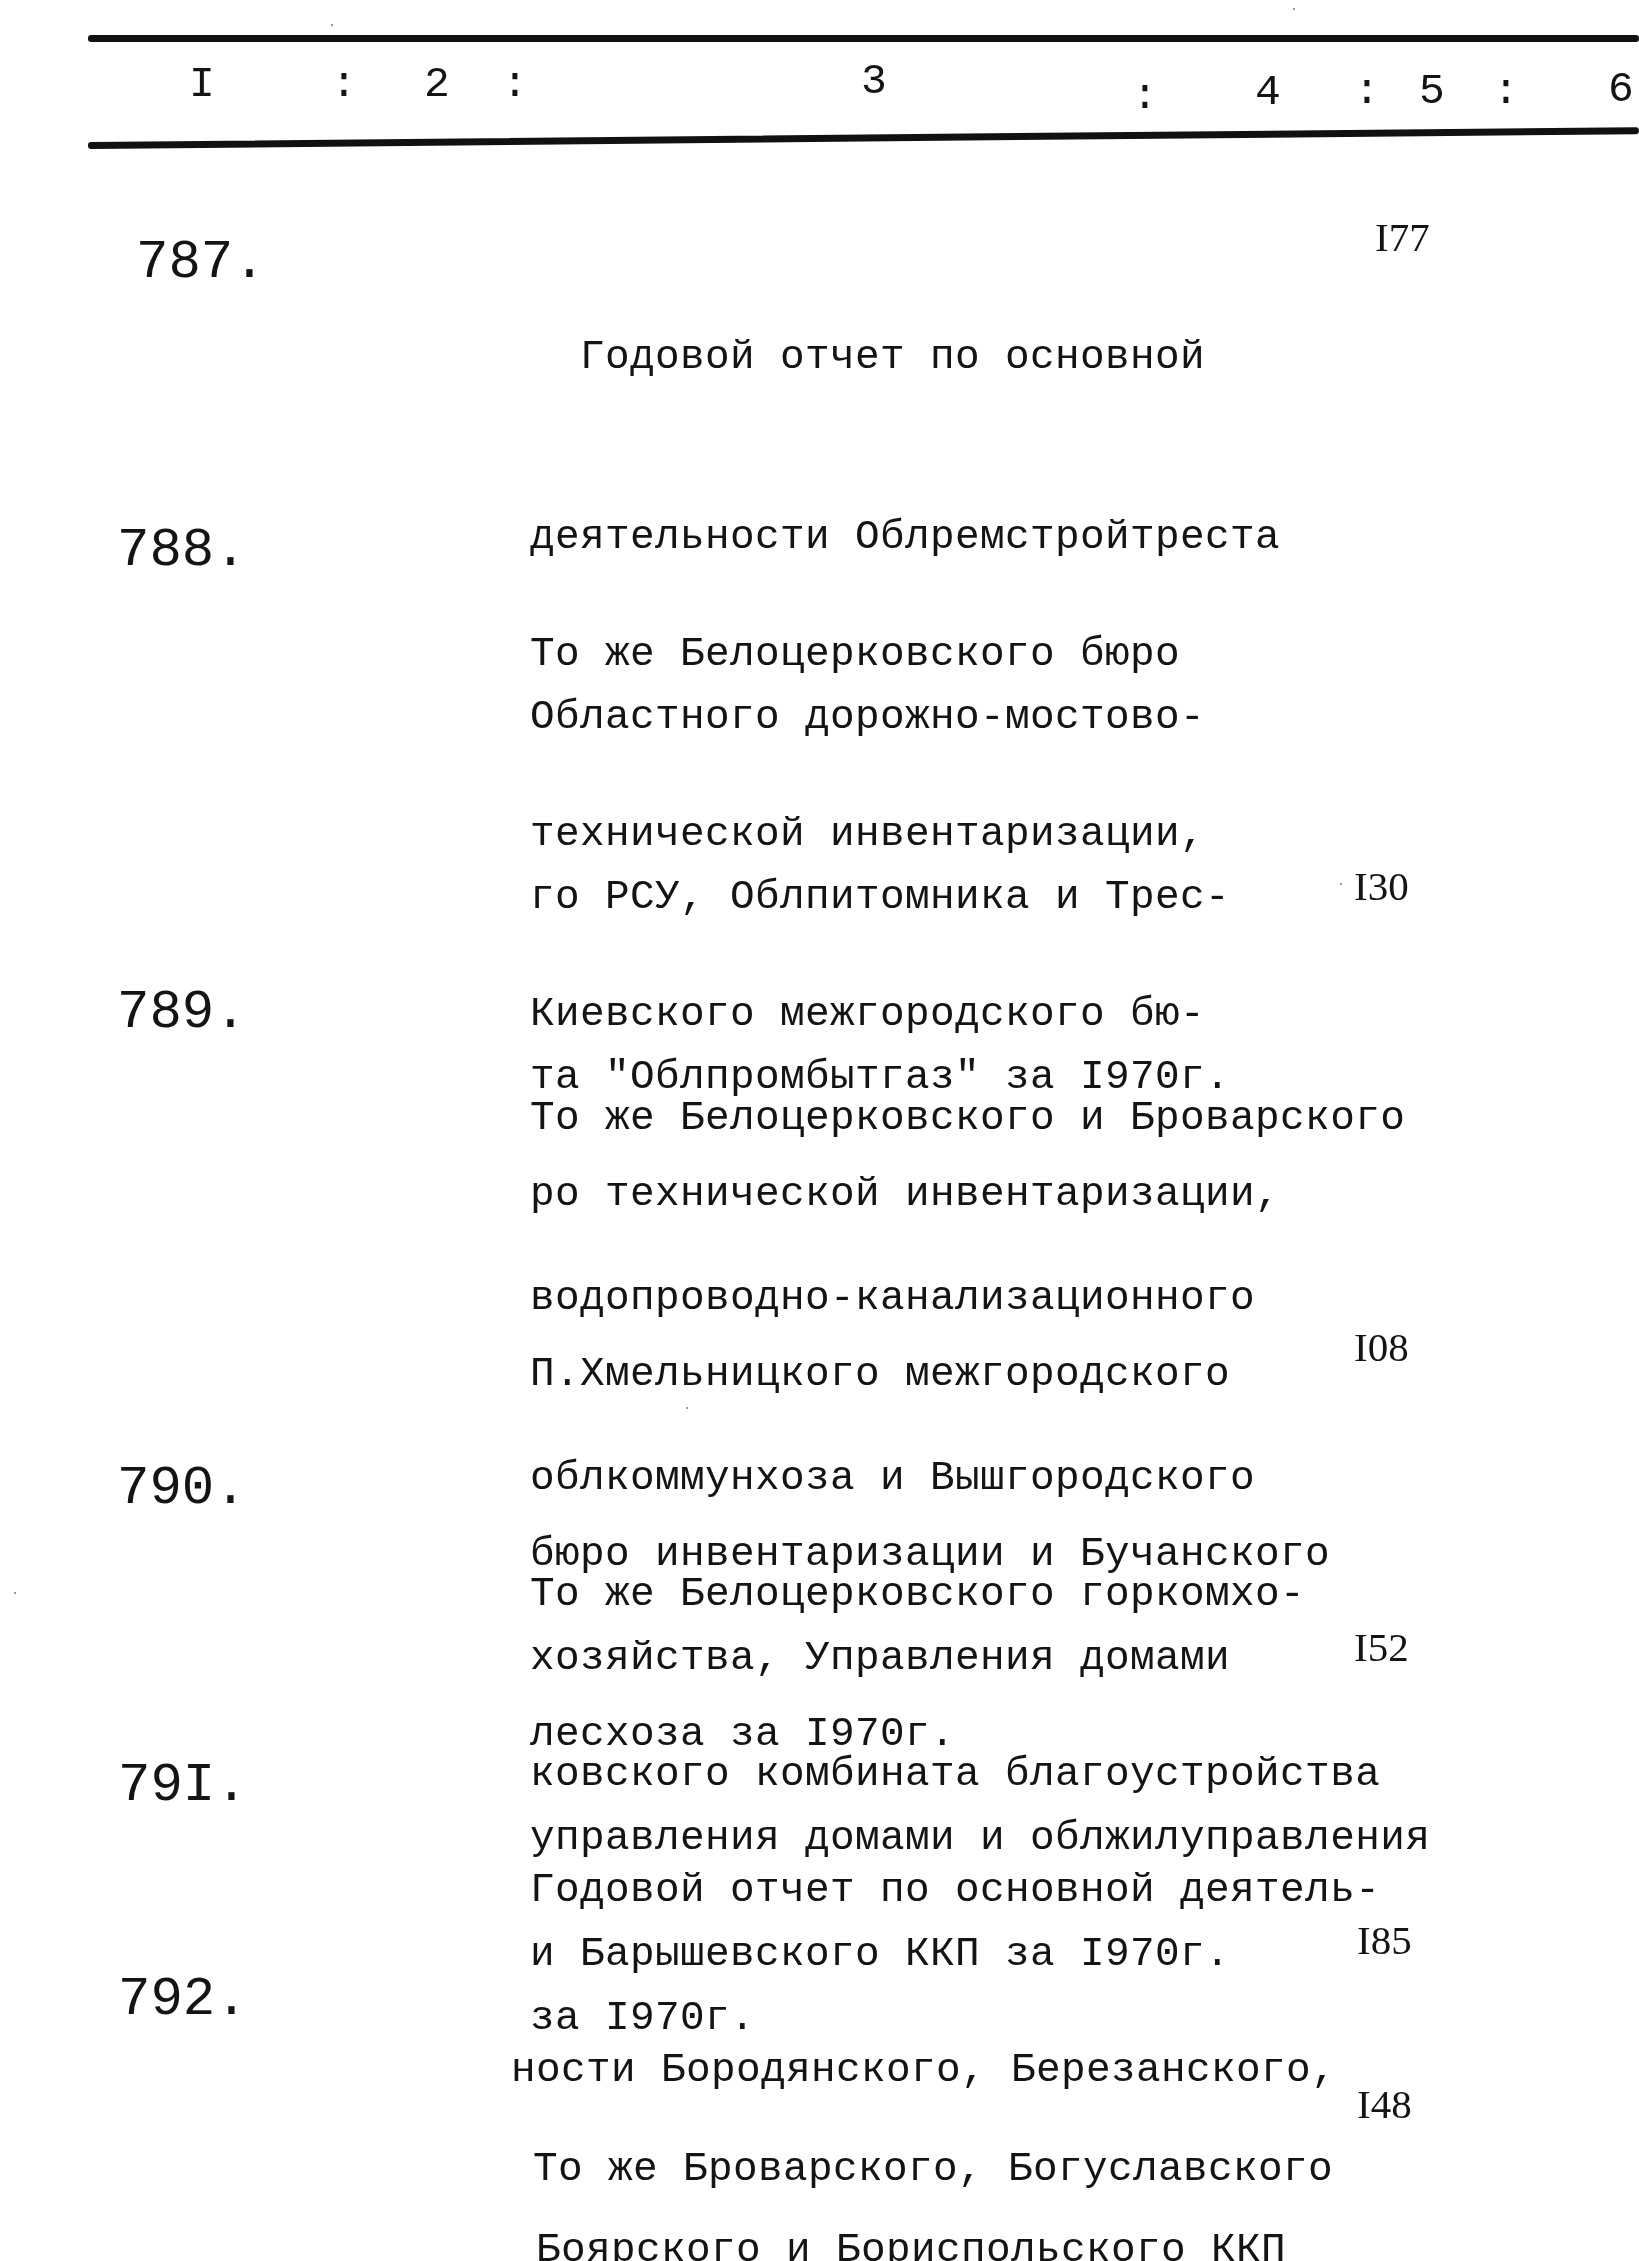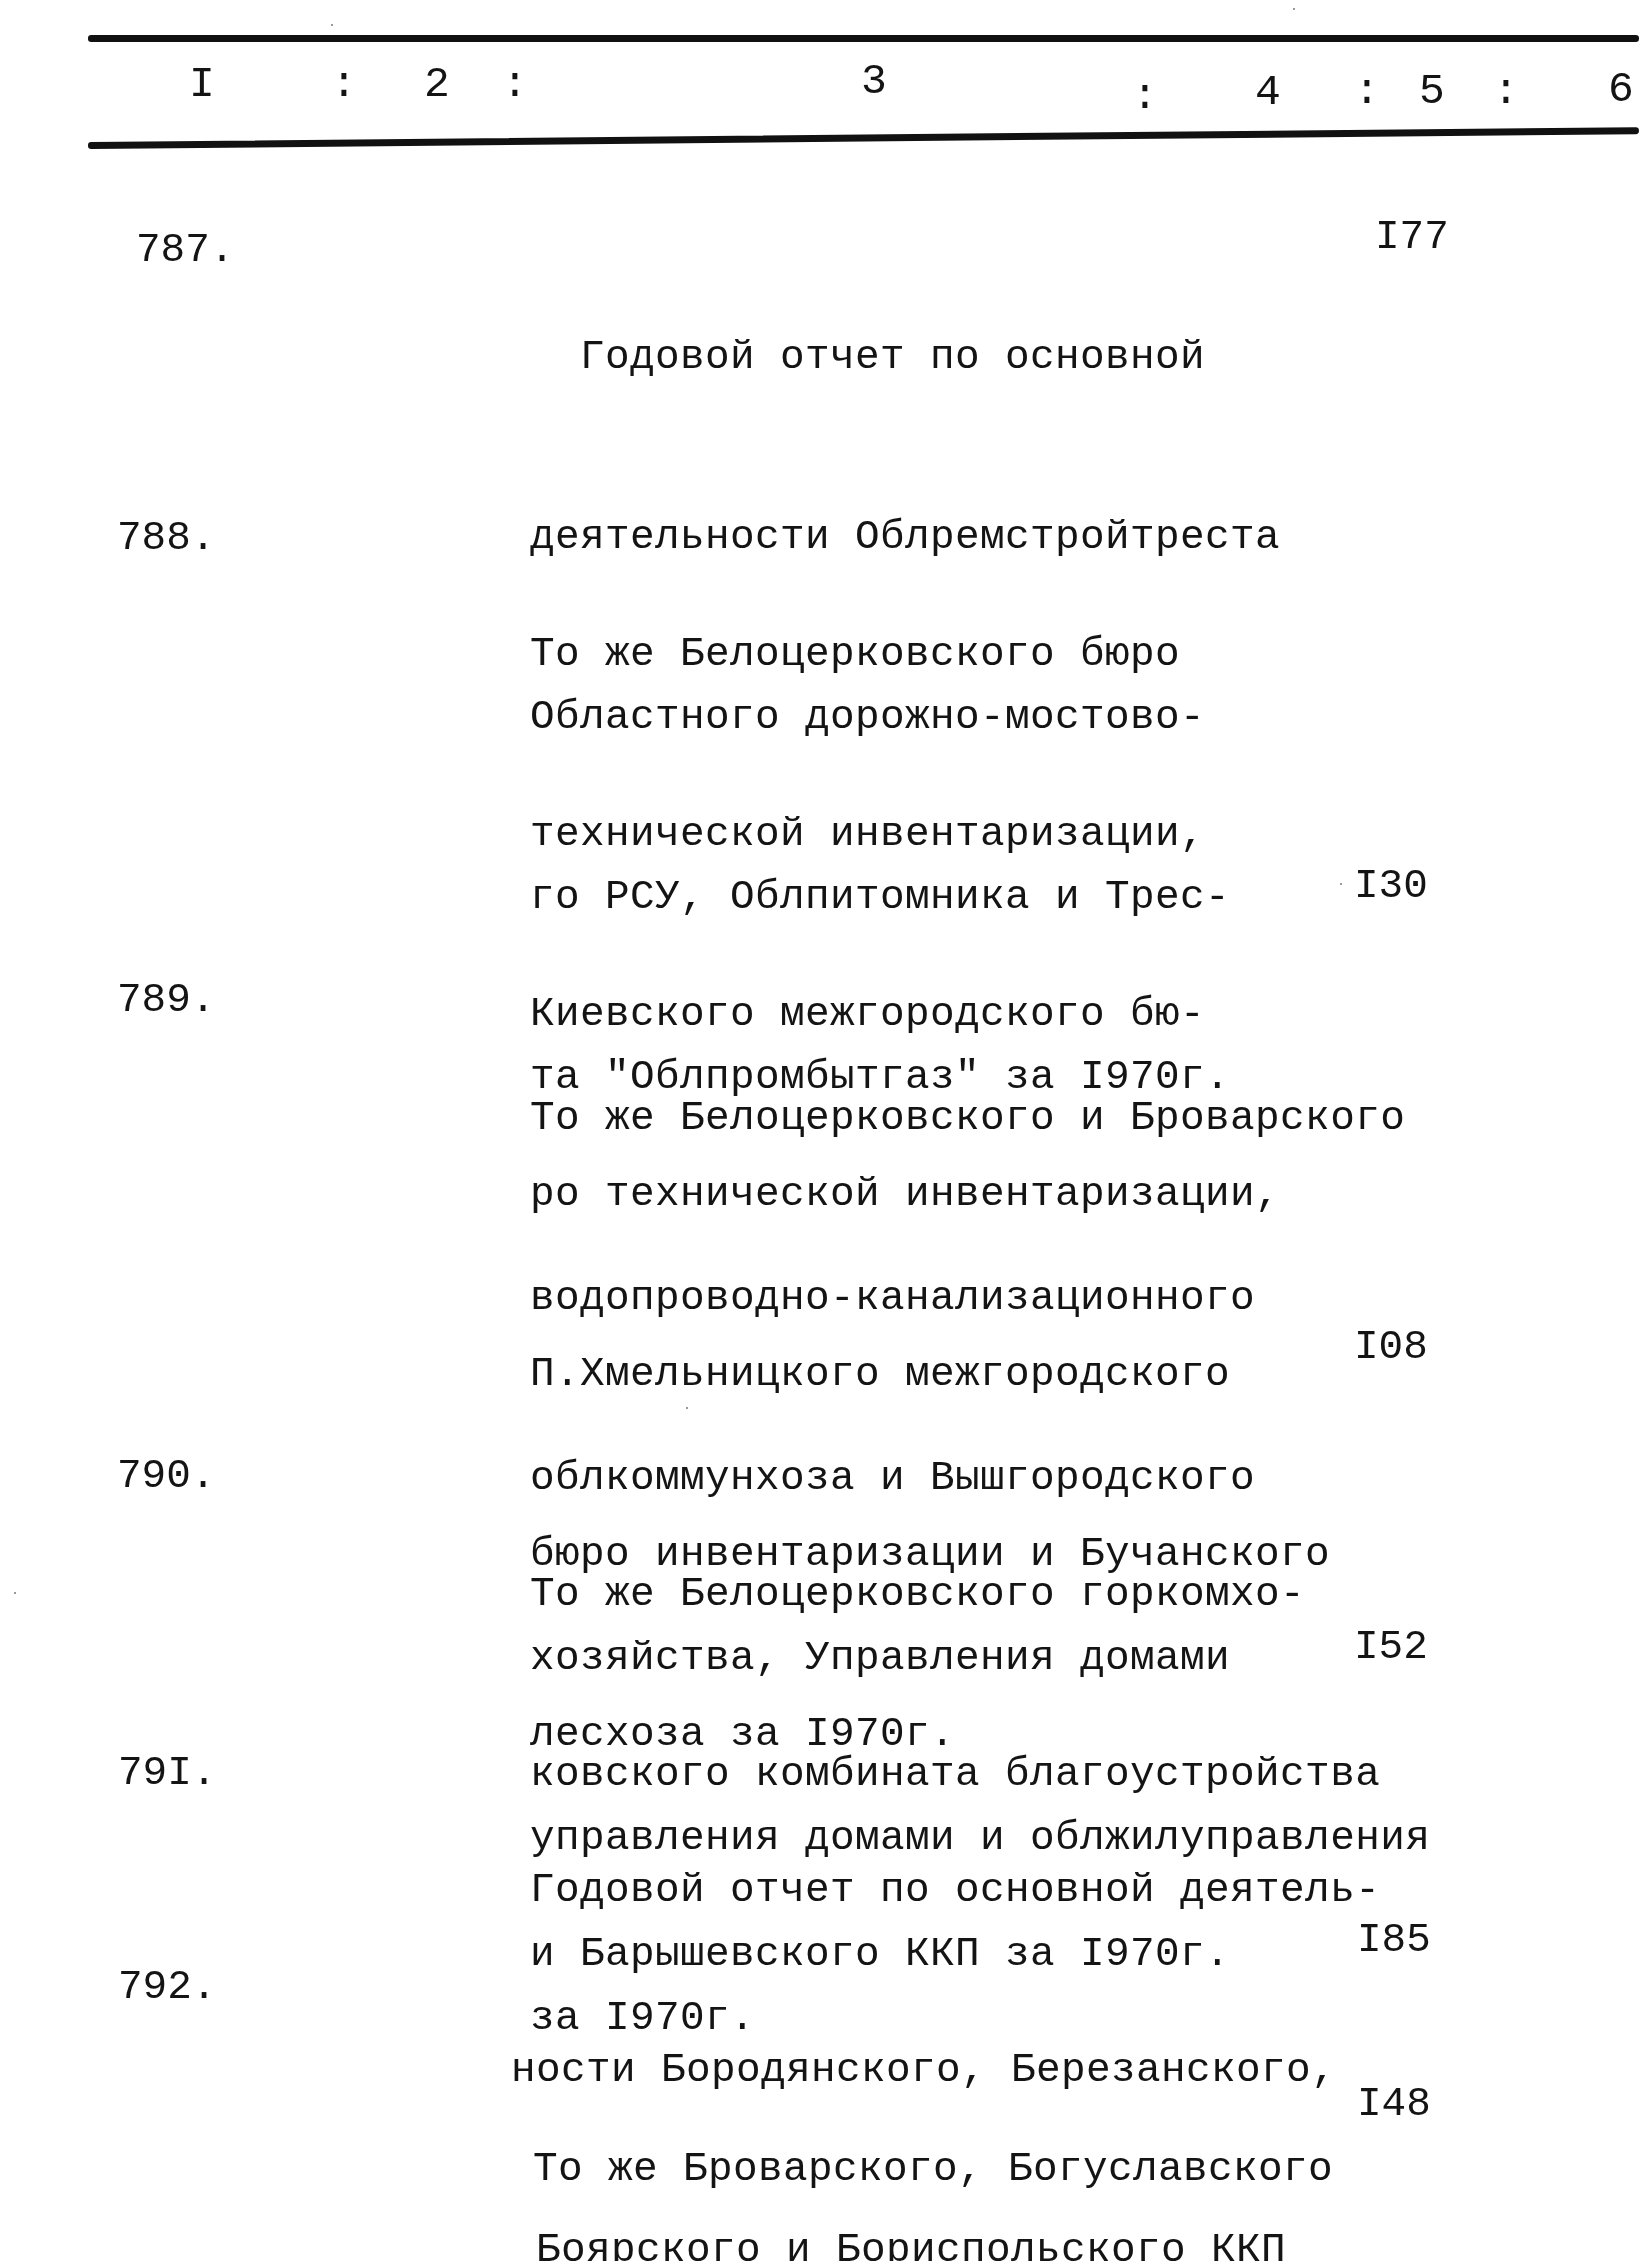--- a/index.html
+++ b/index.html
@@ -2,23 +2,23 @@
 <html style="font-size:12.6px"><head>
   <meta charset="utf-8">
   <style>
     html, body { margin: 0; padding: 0; background: #ffffff; }
     body { width: 1639px; height: 2261px; position: relative; overflow: hidden;
            font-family: "Liberation Mono", "DejaVu Sans Mono", monospace; color: #141414; }
     .rule { position: absolute; background: #111; border-radius: 3.2px; }
     .rule-top { left: 88px; top: 35px; width: 1551px; height: 7px; }
     .rule-bottom { left: 88px; top: 142px; width: 1551px; height: 7px; transform: rotate(-0.55deg); transform-origin: left center; }
     .hdr { position: absolute; top: 61px; font-size: 43px; line-height: 47px; }
-    .entry-num { position: absolute; font-size: 41px; line-height: 47px; }
+    .entry-num { position: absolute; font-size: 54px; line-height: 47px; margin-top: 12px; }
     .entry-text { position: absolute; left: 530px; font-size: 41px; line-height: 60px; white-space: pre; letter-spacing: 0.4px; }
-    .entry-pages { position: absolute; font-size: 41px; line-height: 47px; }
+    .entry-pages { position: absolute; font-size: 41px; line-height: 47px; font-family: Liberation Serif, serif; }
     .speck { position: absolute; width: 2.4px; height: 2.4px; background: #777; border-radius: 50%; }
   </style>
 </head>
 <body>
 
 <div class="rule rule-top"></div>
 
 <div>
   <span class="hdr" style="left:189px">I</span>
   <span class="hdr" style="left:331px">:</span>

